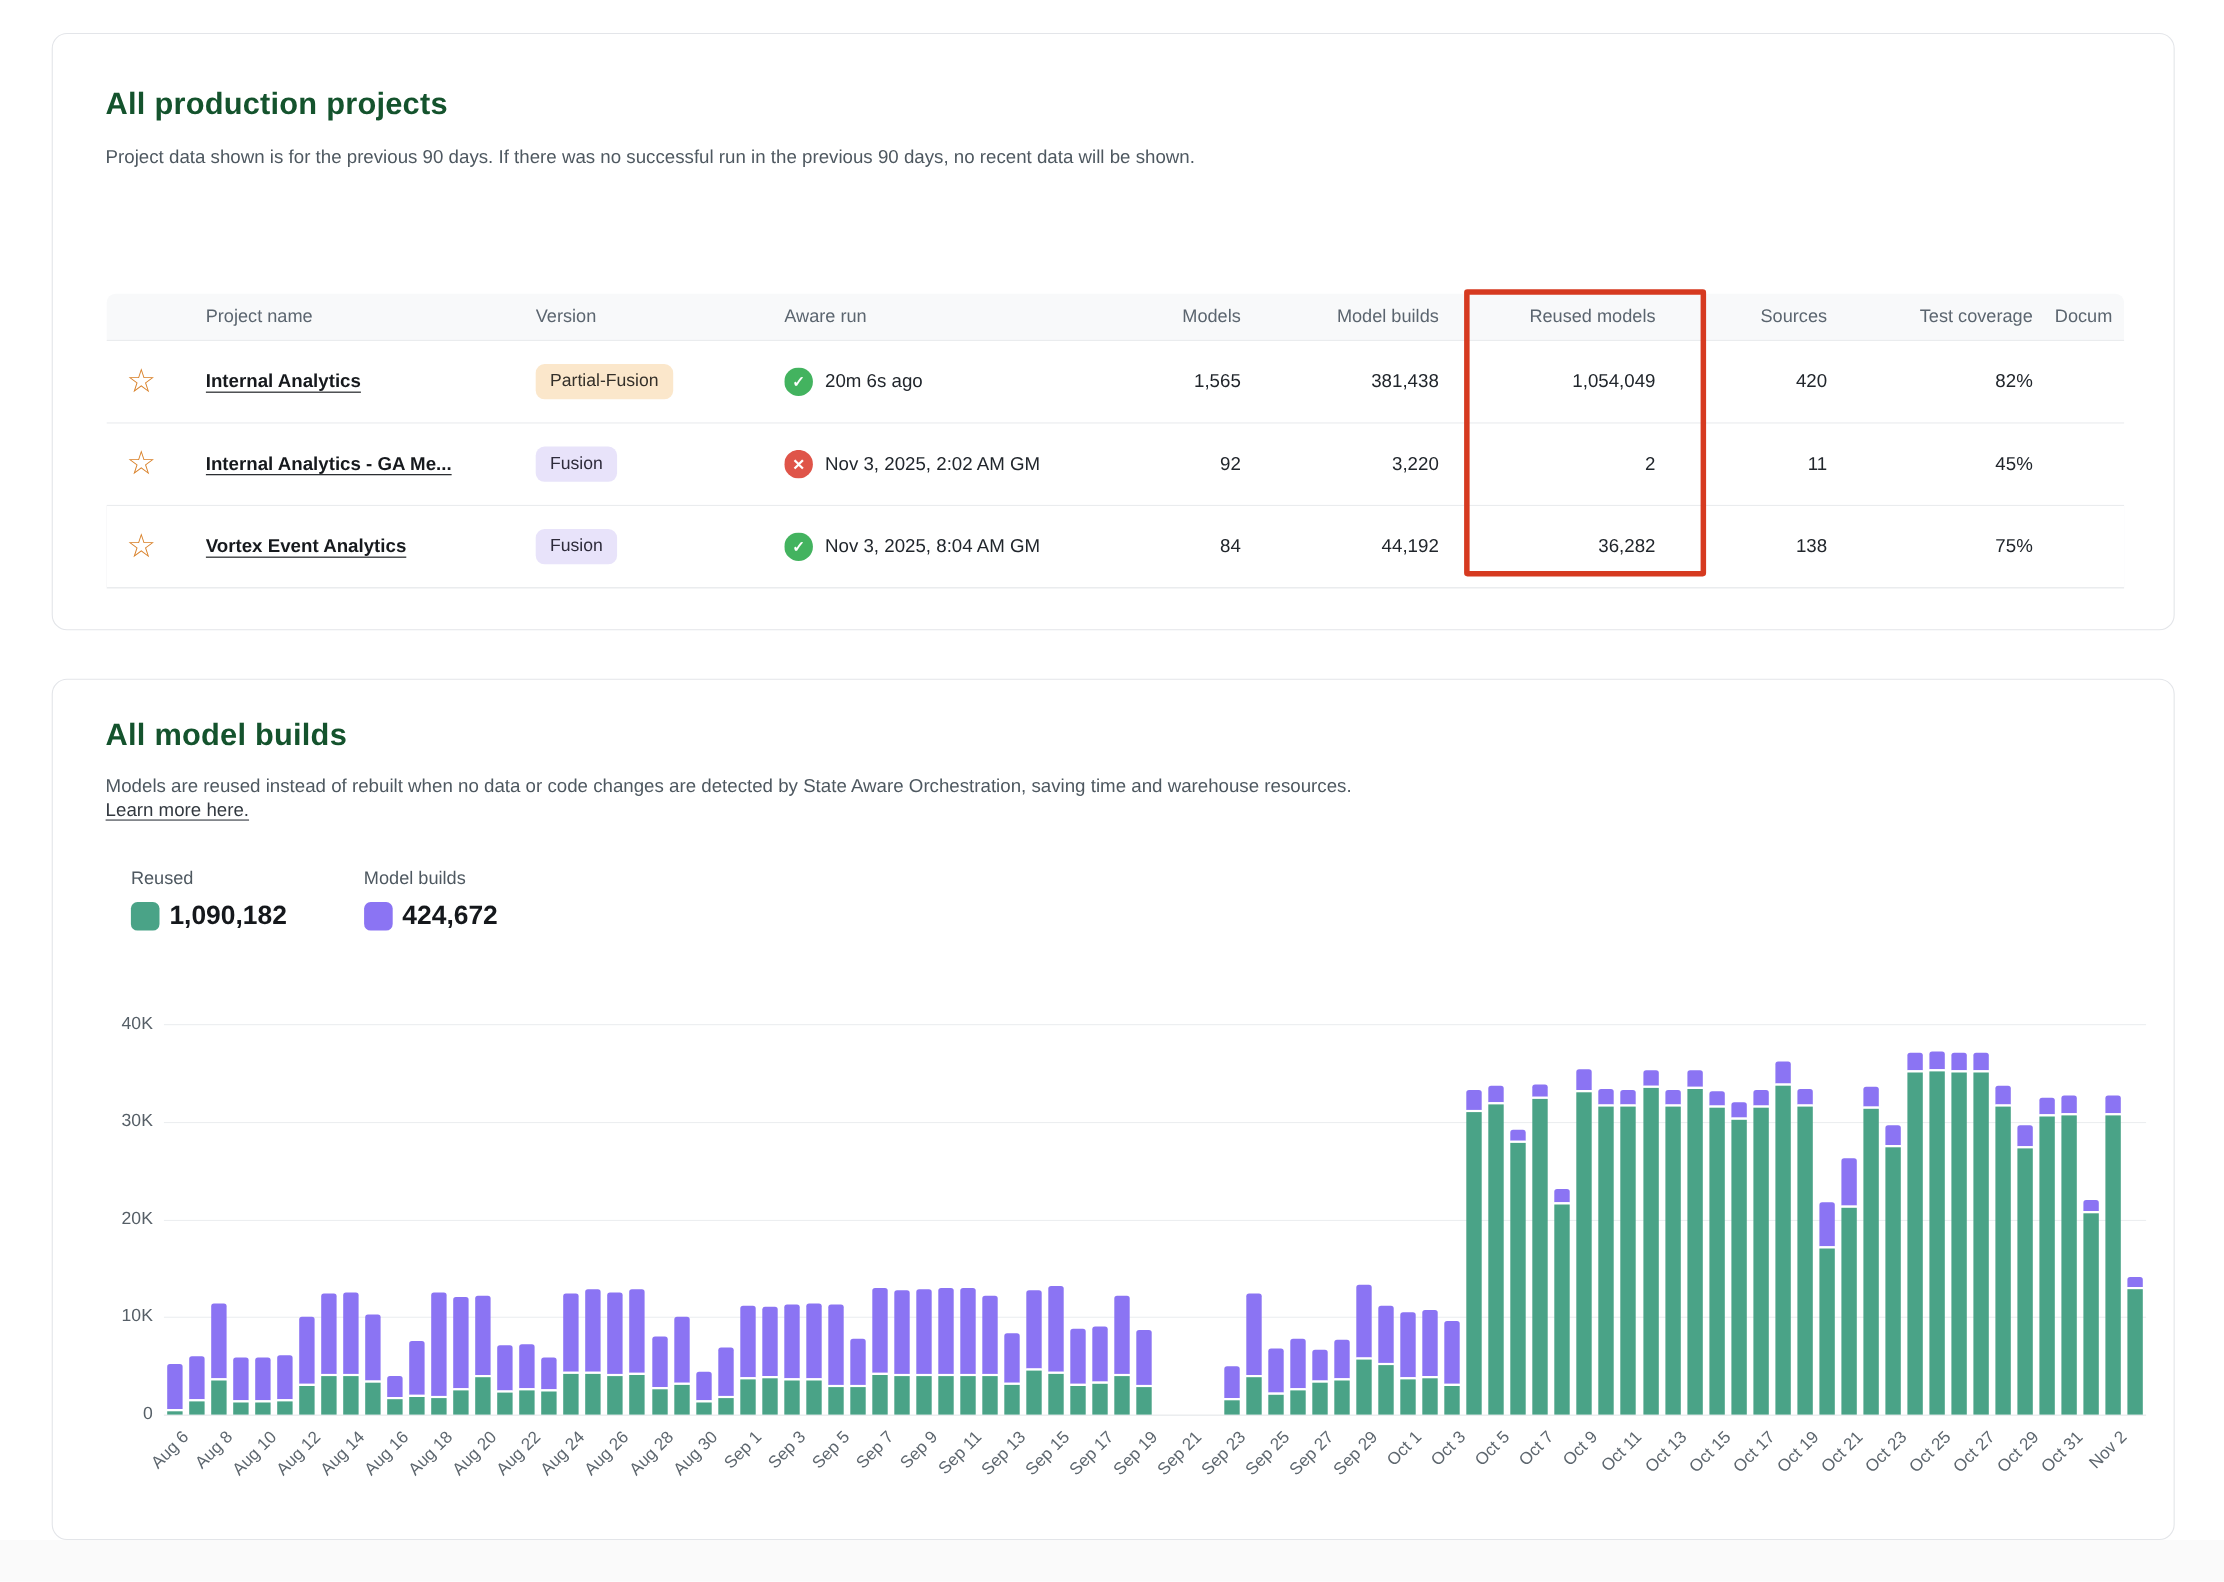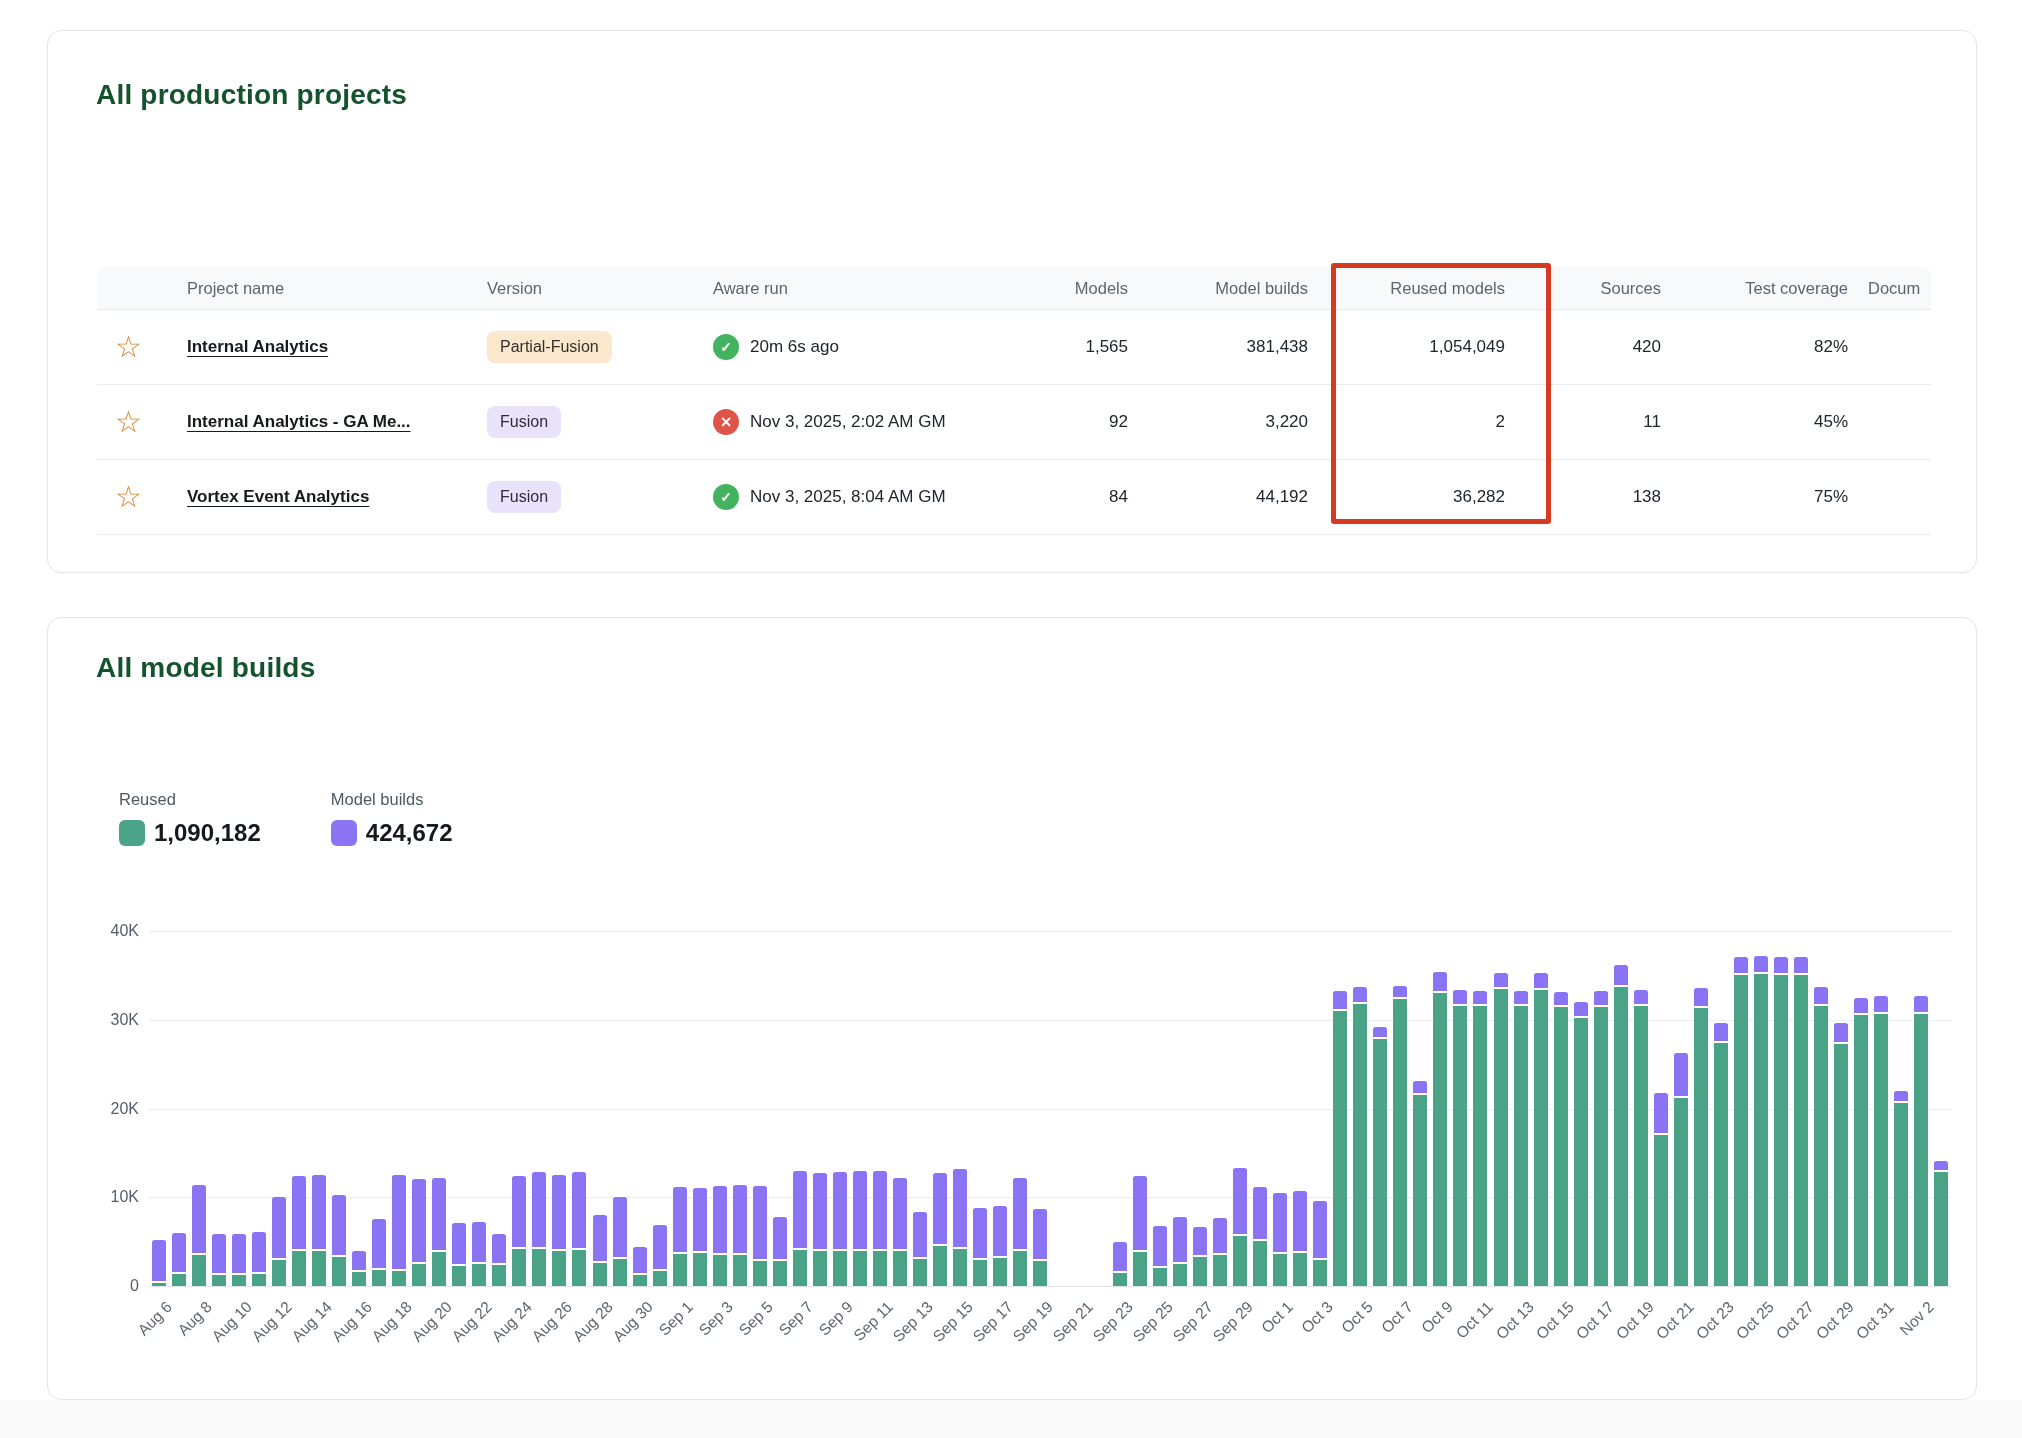--- a/index.html
+++ b/index.html
@@ -62,20 +62,21 @@
   .xlab { position:absolute; white-space:nowrap; font-size:15.5px; color:#5d666e;
     transform:translateX(-100%) rotate(-45deg); transform-origin:100% 0; }
   .footer-strip { position:absolute; left:0; top:1400px; width:2022px; height:38px; background:#fafafa; }
   svg { display:block; }
 </style>
 </head>
 <body>
 
 <section class="card" id="card-projects">
   <h2 class="card-title" style="top:48px">All production projects</h2>
+  <p class="card-sub" style="top:101px">Project data shown is for the previous 90 days. If there was no successful run in the previous 90 days, no recent data will be shown.</p>
 
 
   <div class="tbl">
     <div class="trow thead">
       <div class="th"></div>
       <div class="th">Project name</div>
       <div class="th">Version</div>
       <div class="th">Aware run</div>
       <div class="th num">Models</div>
       <div class="th num">Model builds</div>
@@ -131,20 +132,24 @@
      <div></div>
         </div>
       </div>
   </div>
 
   <div class="annot"></div>
 </section>
 
 <section class="card" id="card-builds">
   <h2 class="card-title" style="top:34px">All model builds</h2>
+  <p class="card-sub" style="top:86px; max-width:1180px">
+    <span>Models are reused instead of rebuilt when no data or code changes are detected by State Aware Orchestration, saving time and warehouse resources.</span>
+    <a class="learn">Learn more here.</a>
+  </p>
 
 
   <div class="legend">
     <div class="lg-group">
       <div class="lg-label">Reused</div>
       <div class="lg-row">
         <span class="lg-sq" style="background:#4aa387"></span>
         <span class="lg-val">1,090,182</span>
       </div>
     </div>

